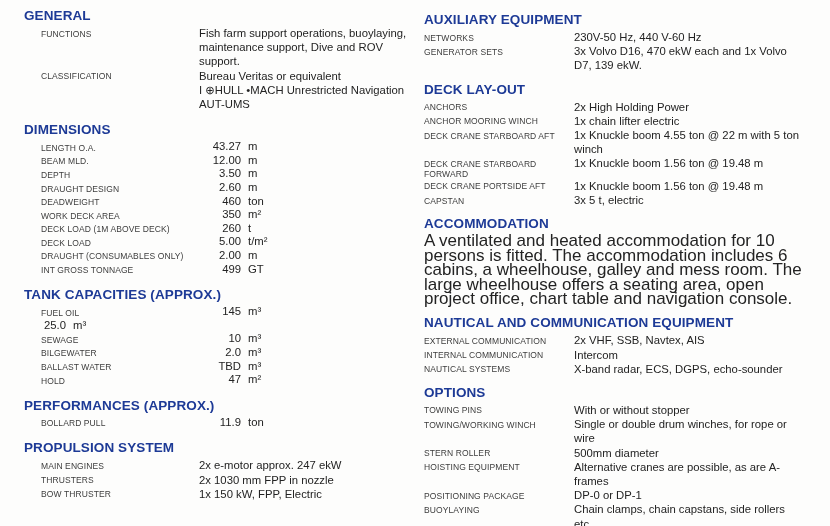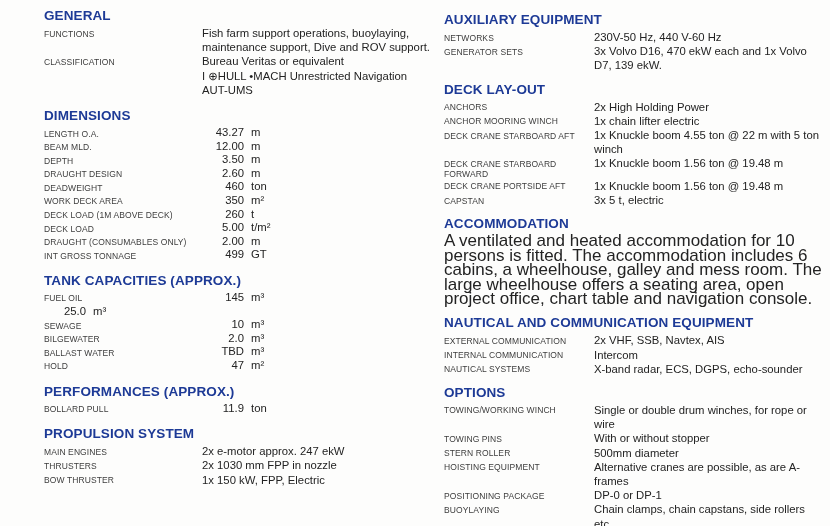--- a/index.html
+++ b/index.html
@@ -1,38 +1,38 @@
 <!DOCTYPE html>
 <html><head>
 <meta charset="utf-8">
 <style>
   html,body{margin:0;padding:0;background:#ffffff;}
   .page{
     width:830px;height:526px;box-sizing:border-box;
     background:#fdfdfc;
     font-family:"Liberation Sans", sans-serif;
     display:flex;overflow:hidden;
-    padding:8px 0 0 44px;
+    padding:8px 0 0 24px;
     color:#232323;
   }
   .col{flex:none;}
   .col.left{width:392px;}
   .col.right{width:382px;margin-left:8px;padding-top:4px;}
   .sec{margin-bottom:11px;}
   .col.right .sec{margin-bottom:9px;}
   .t{
     color:#1d3a96;font-size:13.5px;font-weight:bold;
     margin:0 0 3px 0;letter-spacing:0.1px;line-height:15px;
   }
   .r{display:flex;align-items:flex-start;min-height:13.6px;}
   .l{
     flex:none;font-size:8.5px;color:#3c3c3c;line-height:10px;
     padding-top:2.5px;letter-spacing:0.1px;box-sizing:border-box;
   }
-  .col.left .l{width:158px;padding-right:14px;}
+  .col.left .l{width:158px;padding-right:14px;margin-left:17px;}
   .col.right .l{width:150px;padding-right:18px;}
   .v{
     font-size:11.3px;color:#232323;line-height:14.2px;
     white-space:pre-line;flex:1;
   }
   .n{
     flex:none;width:42px;text-align:right;
     font-size:11.3px;color:#232323;line-height:13.6px;
   }
   .u{
@@ -238,28 +238,28 @@
       </div>
       <div class="r">
         <span class="l">NAUTICAL SYSTEMS</span>
         <span class="v">X-band radar, ECS, DGPS, echo-sounder</span>
       </div>
     </div>
 
     <div class="sec">
       <h2 class="t">OPTIONS</h2>
       <div class="r">
+        <span class="l">TOWING PINS</span>
+        <span class="v">With or without stopper</span>
+      </div>
+      <div class="r">
         <span class="l">TOWING/WORKING WINCH</span>
         <span class="v">Single or double drum winches, for rope or wire</span>
       </div>
       <div class="r">
-        <span class="l">TOWING PINS</span>
-        <span class="v">With or without stopper</span>
-      </div>
-      <div class="r">
         <span class="l">STERN ROLLER</span>
         <span class="v">500mm diameter</span>
       </div>
       <div class="r">
         <span class="l">HOISTING EQUIPMENT</span>
         <span class="v">Alternative cranes are possible, as are A-frames</span>
       </div>
       <div class="r">
         <span class="l">POSITIONING PACKAGE</span>
         <span class="v">DP-0 or DP-1</span>

